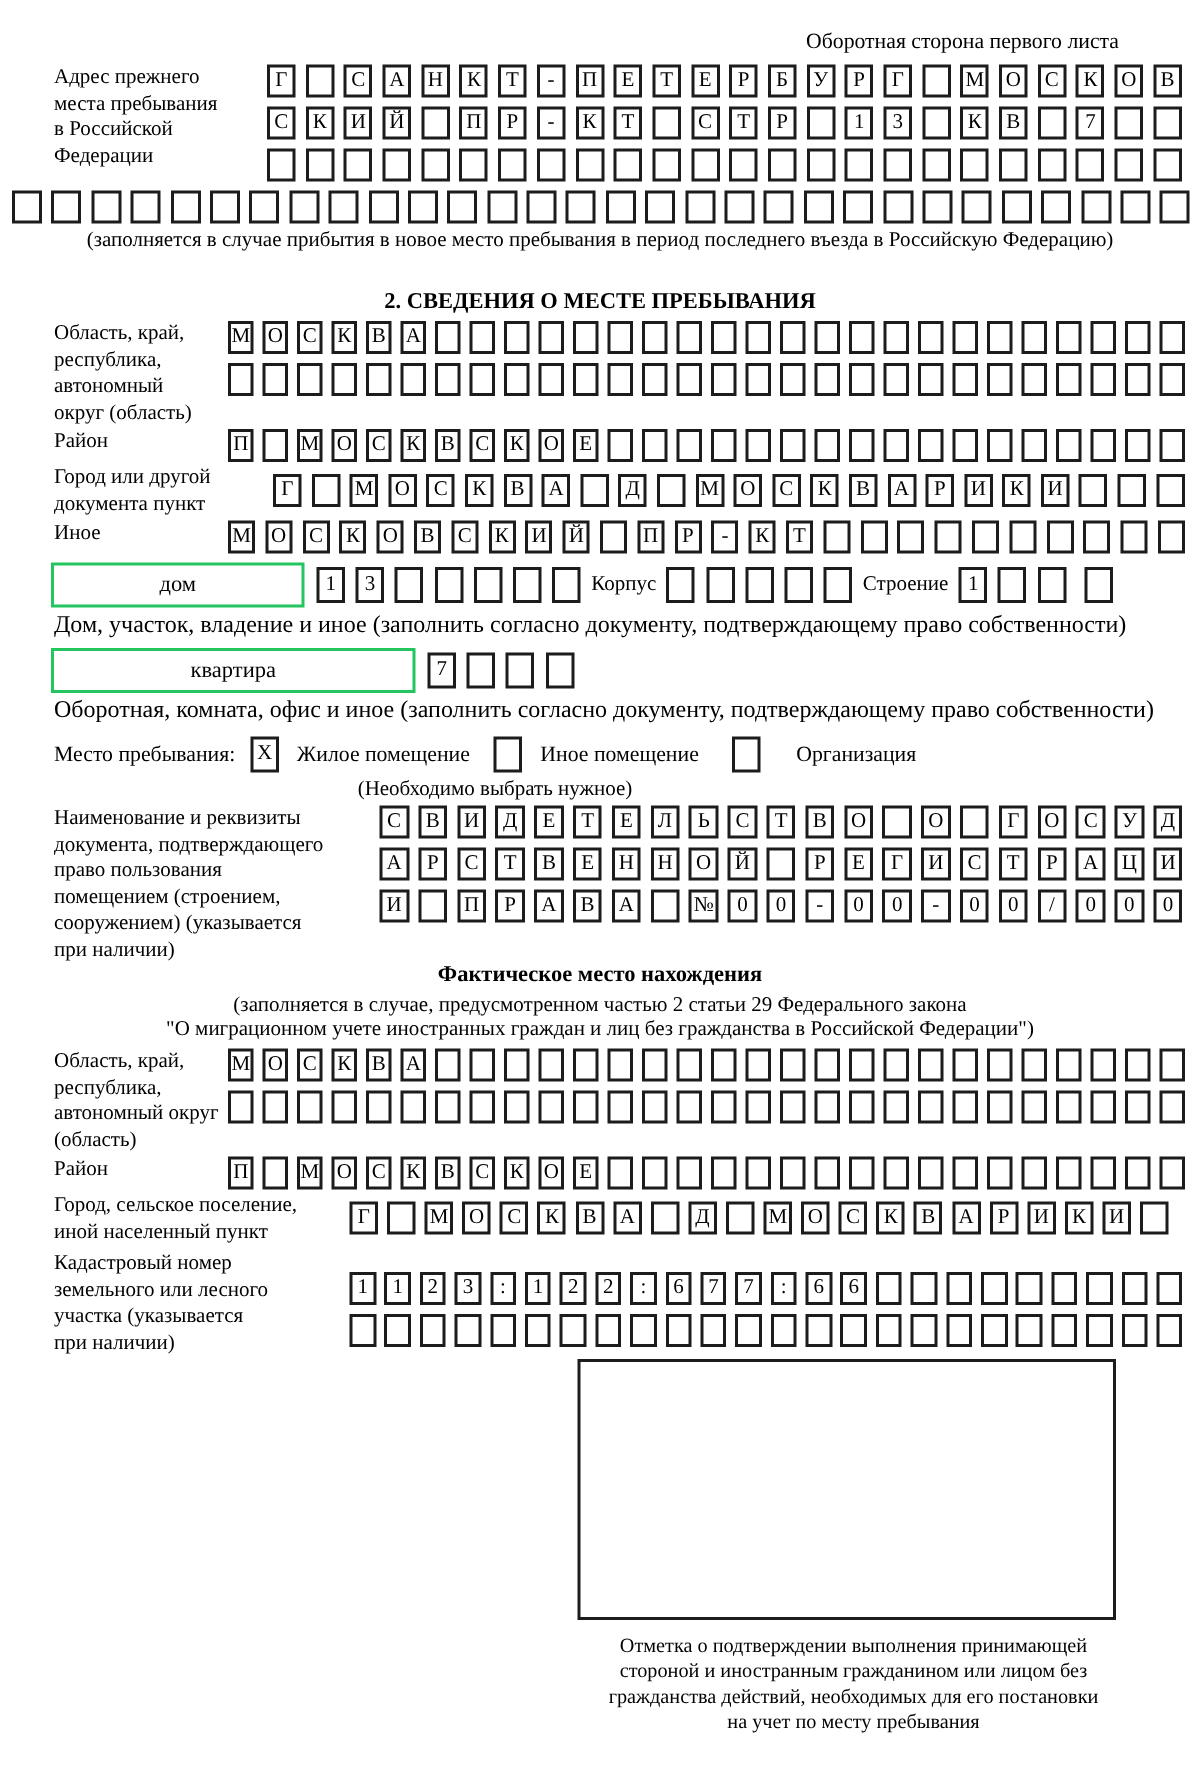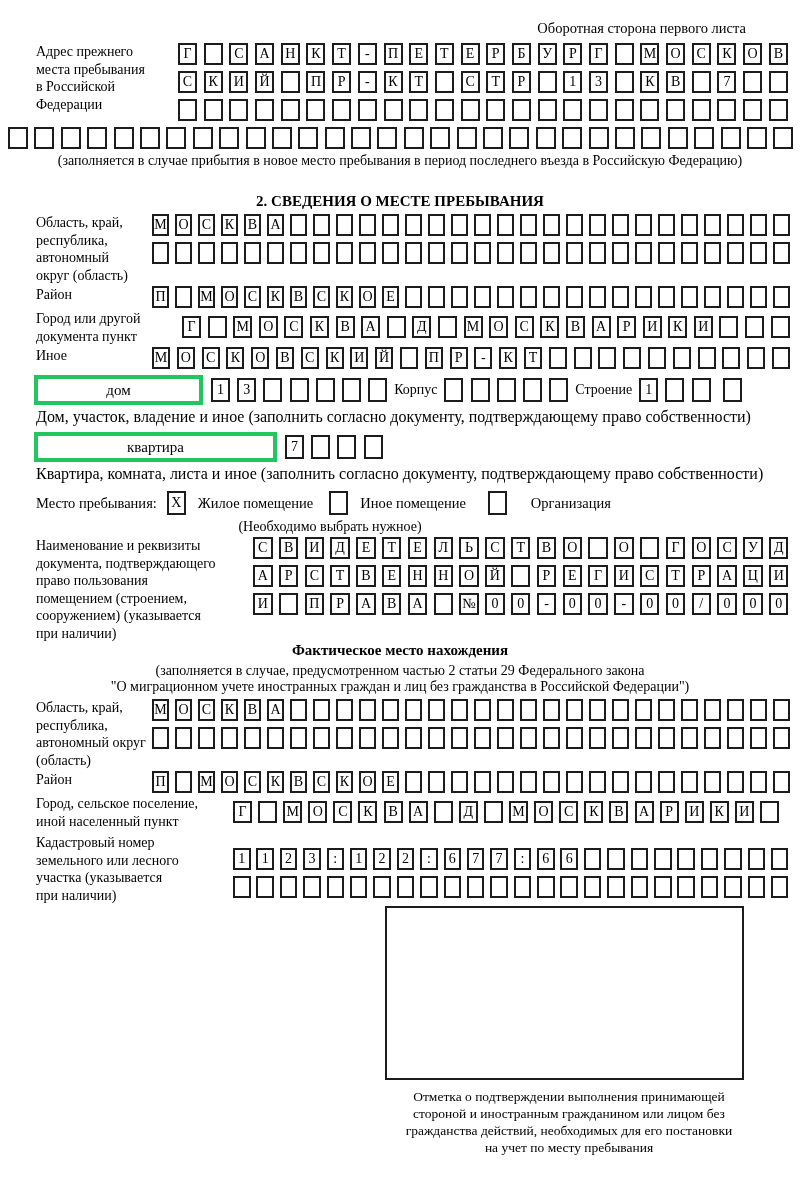--- a/index.html
+++ b/index.html
@@ -26,21 +26,21 @@
   .r21  { gap:6.3px; } .r21  .cell { width:19.5px; }
   .rf22 { gap:6.1px; } .rf22 .cell { width:19px; }
   .rk24 { gap:5.9px; } .rk24 .cell { width:17.5px; }
   .rd   { gap:7.2px; } .rd   .cell { width:19px; height:24px; }
   .caption { font-size:14px; text-align:center; margin-top:4px; }
   .caption-left { font-size:16px; padding-left:28px; margin-top:3px; }
   .sec-title { font-weight:bold; font-size:15px; text-align:center; margin-top:24px; }
   .mt12 { margin-top:0; }
   .domrow { display:flex; align-items:center; padding-left:26px; margin-top:6px; }
   .bigbox {
-    border:4px solid #22c55e; height:30px; flex-shrink:0;
+    border:2px solid #22c55e; height:30px; flex-shrink:0;
     display:flex; align-items:center; justify-content:center; font-size:15px;
   }
   .dom-box { width:169px; margin-right:8px; }
   .kv-box  { width:243px; margin-right:8px; }
   .inline-label { font-size:14px; margin:0 7px; white-space:nowrap; }
   .gap12 { width:12px; flex-shrink:0; }
   .mestorow { display:flex; align-items:center; padding-left:28px; margin-top:8px; font-size:14.5px; }
   .cbx {
     width:19px; height:24px; border:2px solid #1c1c1c; flex-shrink:0;
     display:flex; align-items:center; justify-content:center; font-size:14px;
@@ -382,21 +382,21 @@
 
   <div class="domrow">
     <div class="bigbox kv-box">квартира</div>
     <div class="cellrow rd">
         <span class="cell">7</span>
         <span class="cell"></span>
         <span class="cell"></span>
         <span class="cell"></span>
       </div>
   </div>
-  <div class="caption-left">Квартира, комната, листа и иное (заполнить согласно документу, подтверждающему право собственности)</div>
+  <div class="caption-left">Оборотная, комната, офис и иное (заполнить согласно документу, подтверждающему право собственности)</div>
 
   <div class="mestorow">
     <span class="mlabel">Место пребывания:</span>
     <span class="cbx">X</span>
     <span class="mlabel">Жилое помещение</span>
     <span class="cbx" style="margin-left:16px;"></span>
     <span class="mlabel">Иное помещение</span>
     <span class="cbx" style="margin-left:22px; margin-right:24px;"></span>
     <span class="mlabel">Организация</span>
   </div>

